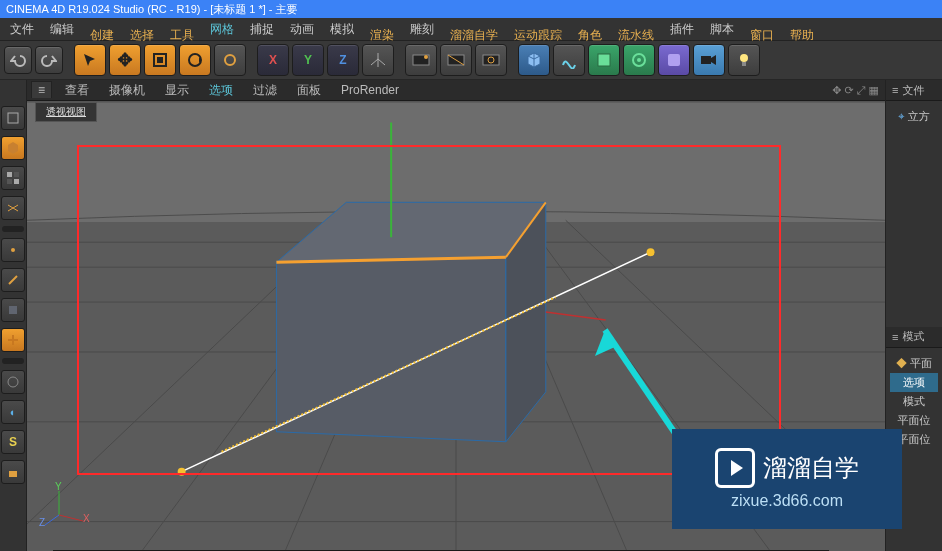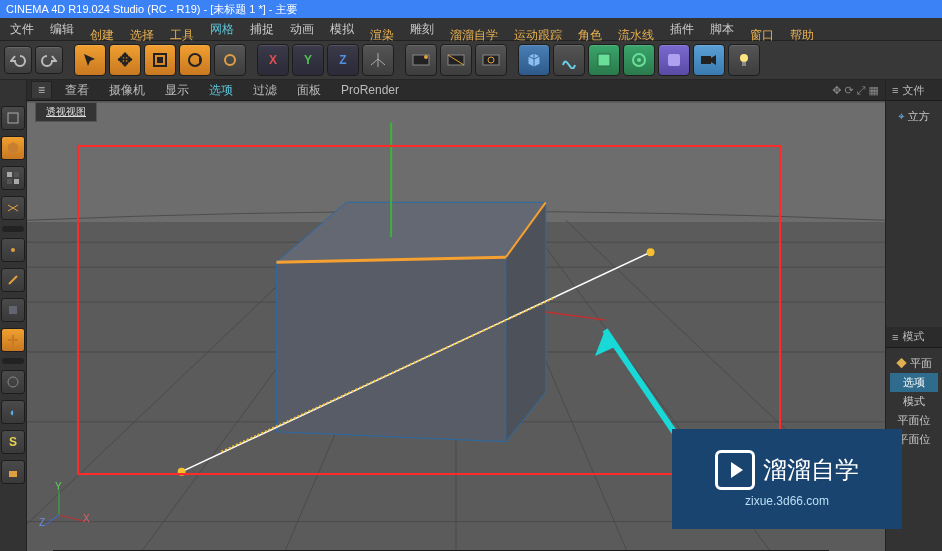--- a/index.html
+++ b/index.html
@@ -26,21 +26,21 @@
   .vpicons{margin-left:auto;display:flex;gap:4px;padding-right:6px;color:#888;font-size:11px;}
   .viewtitle{position:absolute;top:22px;left:8px;background:rgba(42,42,42,.85);padding:2px 10px;font-size:10px;color:#ddd;z-index:6;border:1px solid #555;text-decoration:underline;}
   .viewport{flex:1;background:#555;position:relative;overflow:hidden;}
   .right{width:56px;background:#333;border-left:1px solid #222;display:flex;flex-direction:column;}
   .right-hdr{height:20px;background:#2b2b2b;display:flex;align-items:center;padding-left:6px;color:#bbb;font-size:11px;border-bottom:1px solid #1a1a1a;}
   .right-body{flex:1;padding:6px 4px;font-size:11px;text-align:center;}
   .right-body .row{padding:2px 4px;color:#ccc;}
   .right-body .row.sel{background:#2f6b8c;color:#fff;}
   .bottom-bar{position:absolute;bottom:0;left:26px;right:56px;height:22px;background:#2b2b2b;border-top:1px solid #1a1a1a;display:flex;align-items:center;}
   .watermark{position:absolute;right:40px;bottom:22px;width:230px;height:100px;background:#1a4470;color:#fff;display:flex;flex-direction:column;align-items:center;justify-content:center;font-size:24px;z-index:20;}
-  .watermark .small{font-size:12px;color:#bcdff5;margin-top:4px;}
+  .watermark .small{font-size:16px;color:#bcdff5;margin-top:4px;}
   .play-ico{width:34px;height:34px;border:3px solid #fff;border-radius:6px;display:inline-flex;align-items:center;justify-content:center;margin-right:8px;}
   .play-ico::after{content:"";display:block;width:0;height:0;border-left:12px solid #fff;border-top:8px solid transparent;border-bottom:8px solid transparent;margin-left:3px;}
   .wm-row{display:flex;align-items:center;}
   
   svg.scene{position:absolute;inset:0;width:100%;height:100%;}
   .cyan-arrow{position:absolute;right:180px;bottom:115px;z-index:10;}
   .axis-gizmo{position:absolute;left:14px;bottom:40px;z-index:8;font-size:10px;}
   .redbox{position:absolute;left:50px;top:44px;width:700px;height:326px;border:2px solid #ff2a2a;z-index:5;pointer-events:none;}
 </style>
 </head>

